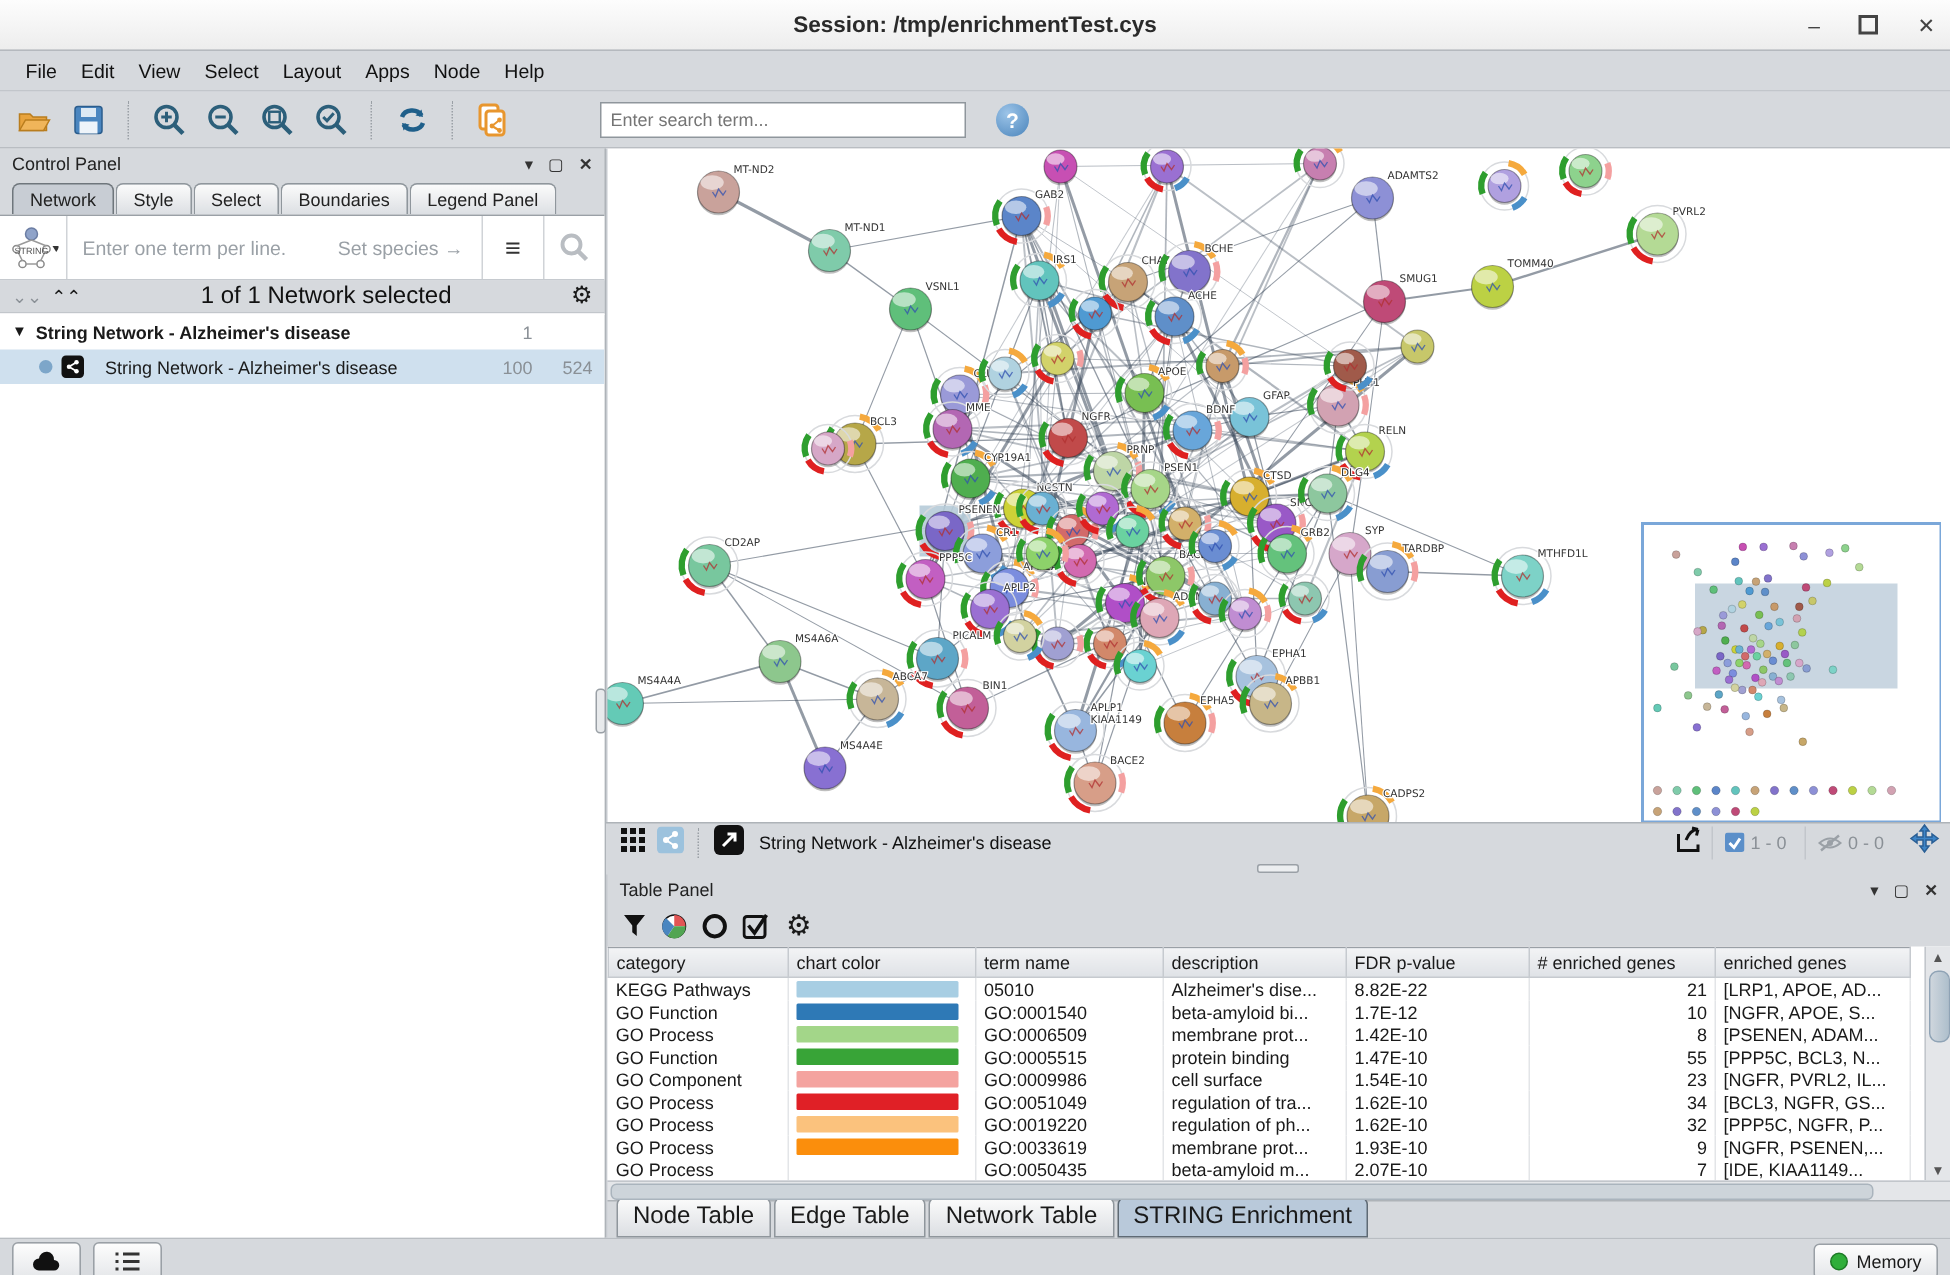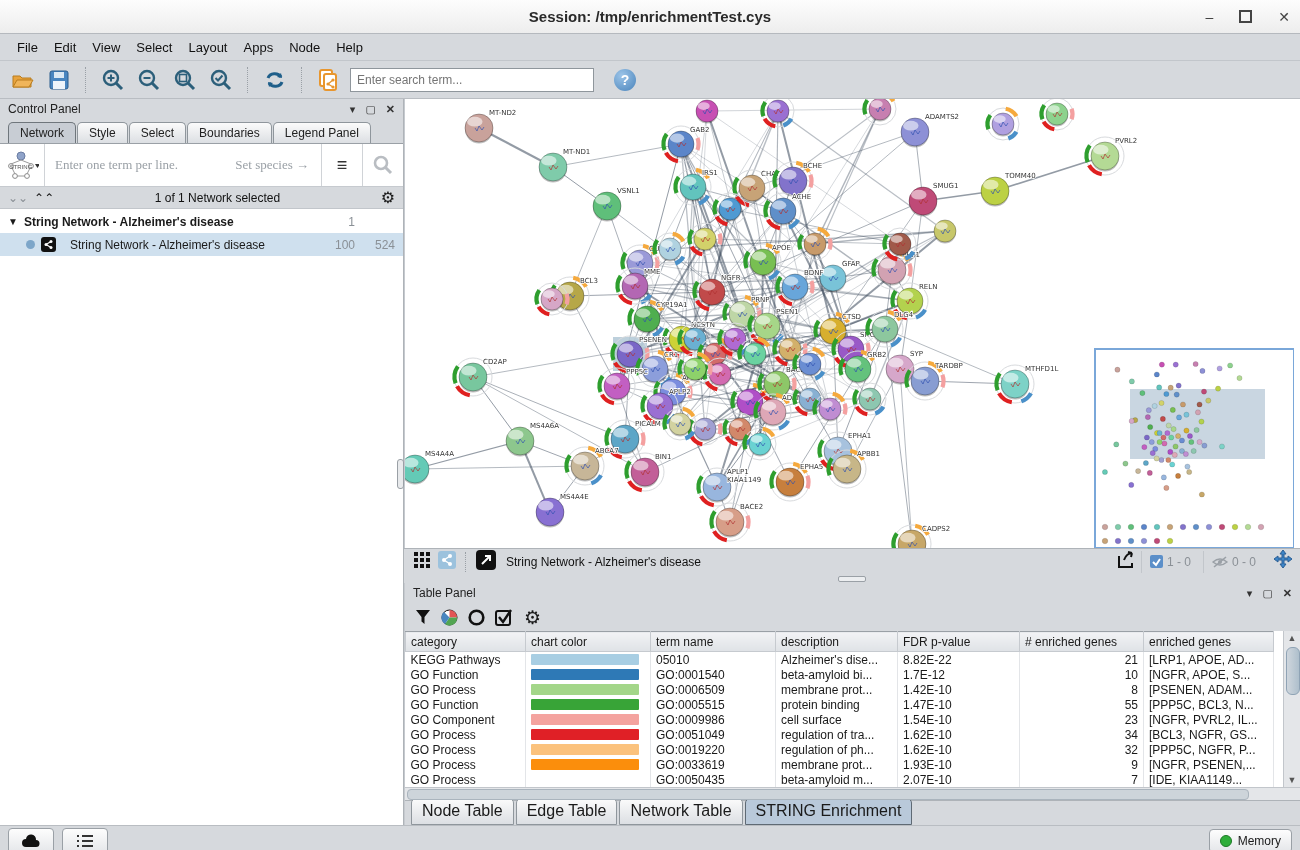--- a/index.html
+++ b/index.html
@@ -9,40 +9,40 @@
     display:flex;align-items:center;justify-content:center;position:relative;}
   .titlebar .title{font-weight:bold;font-size:15px;color:#2a2a2a;}
   .winctrl{position:absolute;right:10px;top:0;height:33px;display:flex;align-items:center;gap:26px;color:#444;font-size:14px;}
   .winctrl span{cursor:default;}
   .menubar{height:26px;background:#d6d9dd;display:flex;align-items:center;padding-left:10px;gap:2px;border-bottom:1px solid #c2c6cb;}
   .menubar .mi{padding:3px 7px;font-size:13px;color:#111;}
   .toolbar{height:37px;background:#d6d9dd;display:flex;align-items:center;gap:6px;padding-left:8px;border-bottom:1px solid #b9bdc2;}
   .tbtn{width:30px;height:28px;display:flex;align-items:center;justify-content:center;border-radius:3px;}
   .tsep{width:1px;height:26px;border-left:1px dotted #9aa0a6;margin:0 5px;}
   .searchbox{width:230px;height:20px;border:1px solid #8f969c;background:#fff;font-size:12px;color:#555;
-     padding:1px 6px;}
+     padding:1px 6px;margin-left:50px;}
   .helpcirc{width:22px;height:22px;border-radius:50%;background:radial-gradient(circle at 35% 30%,#9cc4e8,#4a84bb);
      color:#fff;font-weight:bold;display:flex;align-items:center;justify-content:center;margin-left:14px;font-size:14px;}
   .main{display:flex;height:726px;}
   
   .cpanel{width:403px;display:flex;flex-direction:column;background:#d6d9dd;border-right:1px solid #aeb3b8;}
   .phead{height:20px;display:flex;align-items:center;padding:0 8px;font-size:12px;color:#222;}
   .phead .sp{flex:1;}
   .phead .hic{margin-left:10px;font-size:11px;color:#333;}
   .ctabs{display:flex;align-items:flex-end;height:24px;padding-left:8px;gap:1px;}
   .ctab{border:1px solid #8f969c;border-bottom:none;border-radius:5px 5px 0 0;background:linear-gradient(#fbfbfb,#dcdfe3);
      padding:3px 11px;font-size:12px;color:#222;}
   .ctab.active{background:#c8cdd4;border-color:#6f767c;}
   .stringrow{height:42px;background:#fff;border-top:1px solid #9aa0a6;border-bottom:1px solid #c6cacf;display:flex;align-items:center;}
   .slogo{width:44px;display:flex;align-items:center;justify-content:center;border-right:1px solid #d0d3d7;height:100%;}
-  .sinput{flex:1;color:#9aa0a6;font-size:13px;padding-left:10px;display:flex;justify-content:space-between;align-items:center;font-family:Liberation Serif, serif;}
+  .sinput{flex:1;color:#9aa0a6;font-size:13px;padding-left:10px;display:flex;justify-content:space-between;align-items:center;}
   .sspecies{color:#9aa0a6;padding-right:12px;}
   .sbtn{width:40px;height:100%;display:flex;align-items:center;justify-content:center;border-left:1px solid #d0d3d7;font-size:18px;color:#333;}
   .selbar{height:21px;display:flex;align-items:center;background:#d6d9dd;border-bottom:1px solid #c2c6cb;padding:0 8px;}
-  .selbar .txt{flex:1;text-align:center;font-size:12px;color:#111;}
+  .selbar .txt{flex:1;text-align:center;font-size:16px;color:#111;}
   .tree{background:#fff;flex:1;border-top:1px solid #fff;overflow:hidden;}
   .trow{height:23px;display:flex;align-items:center;font-size:12px;gap:6px;padding:0 8px;}
   .trow.sel{background:#cfe0ee;}
   .trow .lbl{flex:1;}
   .trow .cnt{color:#8a9096;width:34px;text-align:right;}
   .shareic{width:15px;height:15px;background:#111;border-radius:3px;display:flex;align-items:center;justify-content:center;}
   .bluedot{width:9px;height:9px;border-radius:50%;background:#7da6c9;}
   
   .rside{flex:1;display:flex;flex-direction:column;position:relative;}
   .netcanvas{height:449px;background:#fff;position:relative;border-left:1px solid #c6cacf;}

